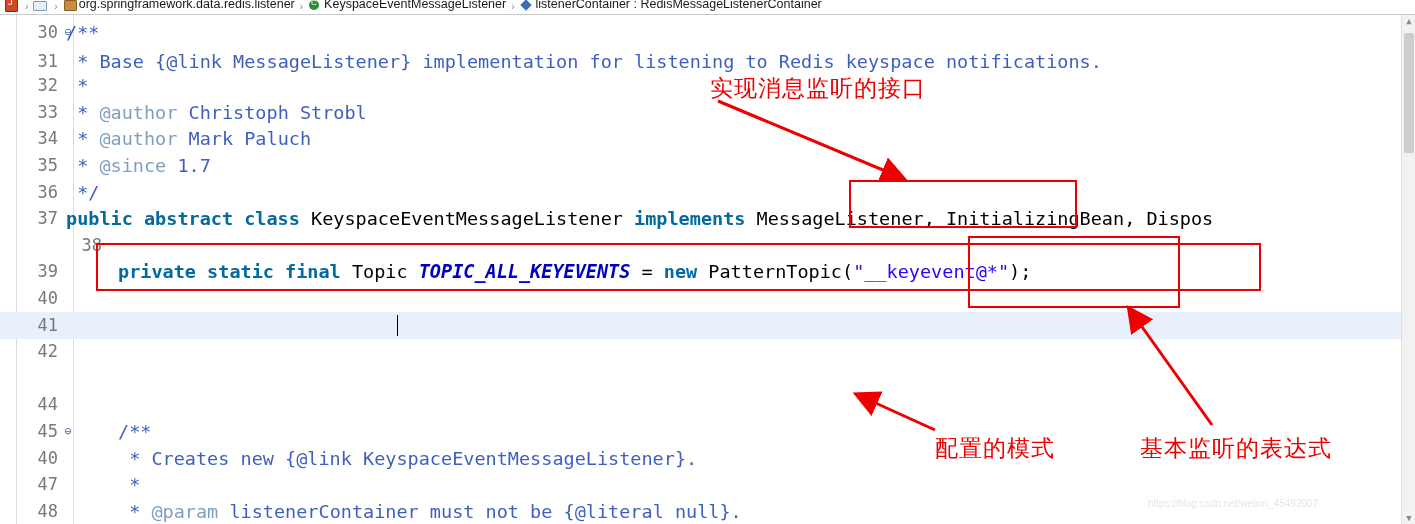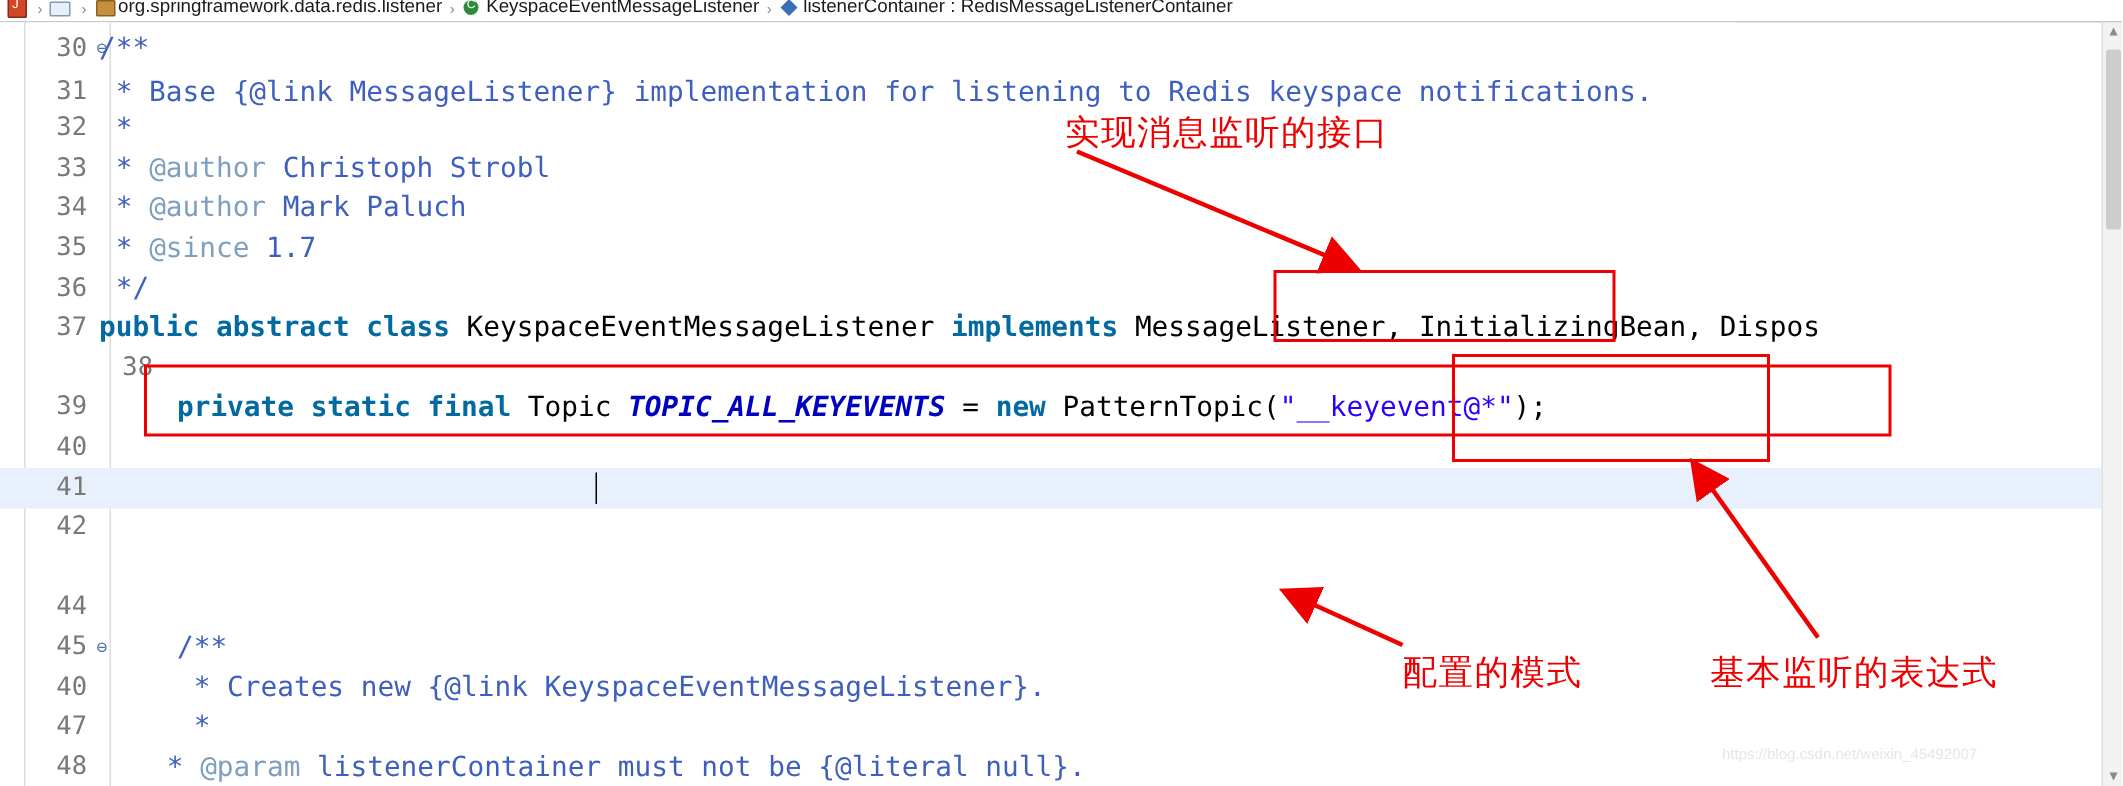--- a/index.html
+++ b/index.html
@@ -349,21 +349,21 @@
         <div class="row" style="top: 429.6px;">
           <div class="lineno">40</div>
           <div class="code" style="left: 118px;"><span class="cmt"> * Creates new {@link KeyspaceEventMessageListener}.</span></div>
         </div>
         <div class="row" style="top: 456.2px;">
           <div class="lineno">47</div>
           <div class="code" style="left: 118px;"><span class="cmt"> *</span></div>
         </div>
         <div class="row" style="top: 482.8px;">
           <div class="lineno">48</div>
-          <div class="code" style="left: 100px;"><span class="cmt"> * </span><span class="tag">@param</span><span class="cmt"> listenerContainer must not be {@literal null}.</span></div>
+          <div class="code" style="left: 118px;"><span class="cmt"> * </span><span class="tag">@param</span><span class="cmt"> listenerContainer must not be {@literal null}.</span></div>
         </div>
       </div>
   </div>
 
   <div class="vscroll">
     <div class="vsarrow" style="top:1px">▲</div>
     <div class="vthumb"></div>
     <div class="vsarrow" style="bottom:1px">▼</div>
   </div>
 

